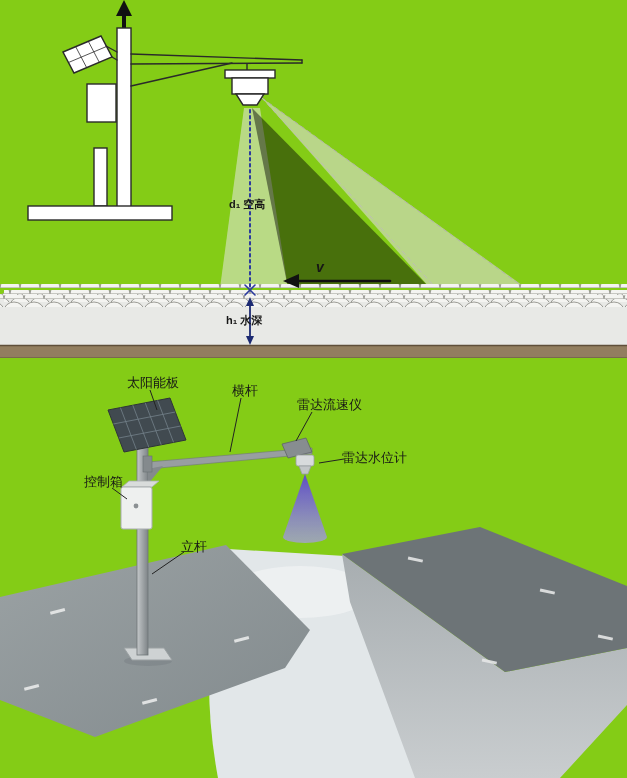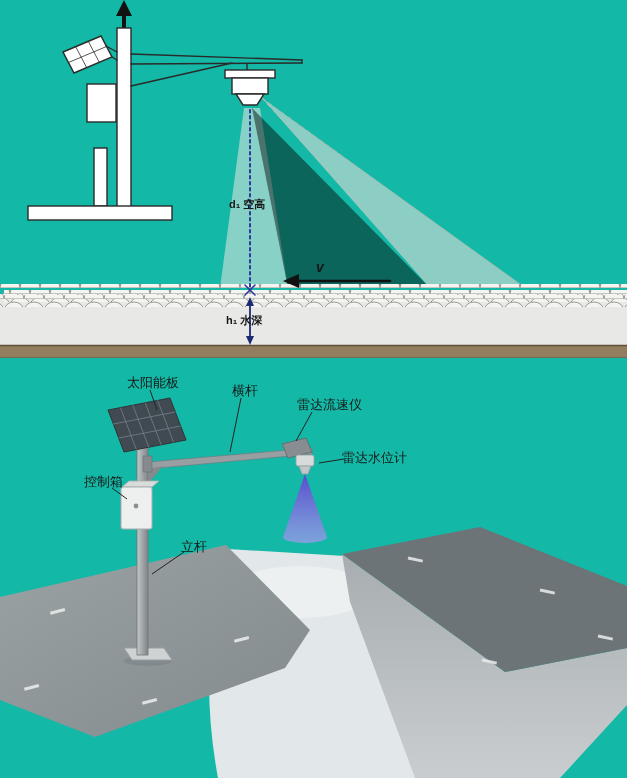--- a/index.html
+++ b/index.html
@@ -1,16 +1,16 @@
 <!DOCTYPE html>
 <html><head>
 <meta charset="utf-8">
 <style>
   html,body{margin:0;padding:0;background:#ffffff;}
-  .stage{position:relative;width:627px;height:778px;background:#14b8a6;overflow:hidden;}
+  .stage{position:relative;width:627px;height:778px;background:#84cc16;overflow:hidden;}
   svg{display:block;}
   text{font-family:"Liberation Sans","DejaVu Sans",sans-serif;fill:#161616;}
   .lbl{font-size:13px;}
   .slbl{font-size:11px;font-weight:bold;}
   .vlbl{font-size:14px;font-weight:bold;font-style:italic;}
 </style>
 </head>
 <body>
 
 <div class="stage">

